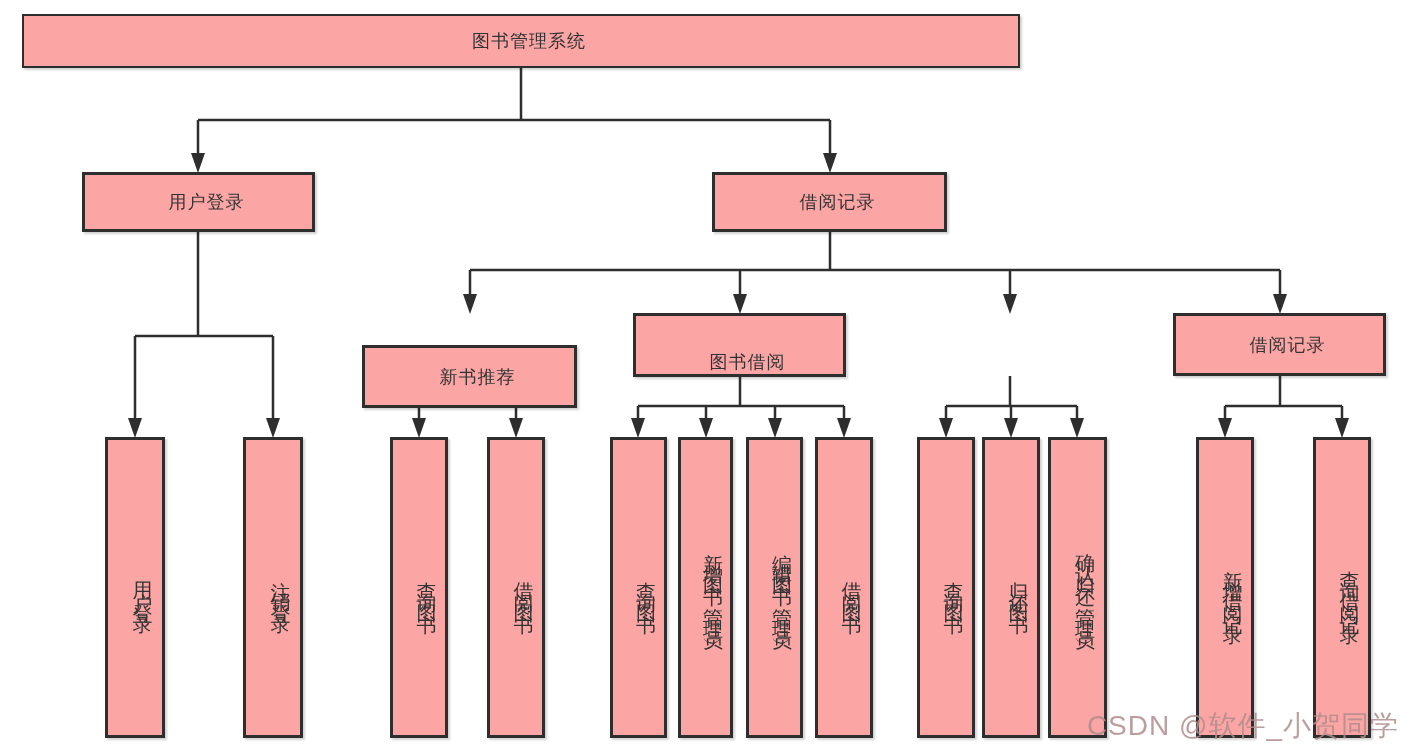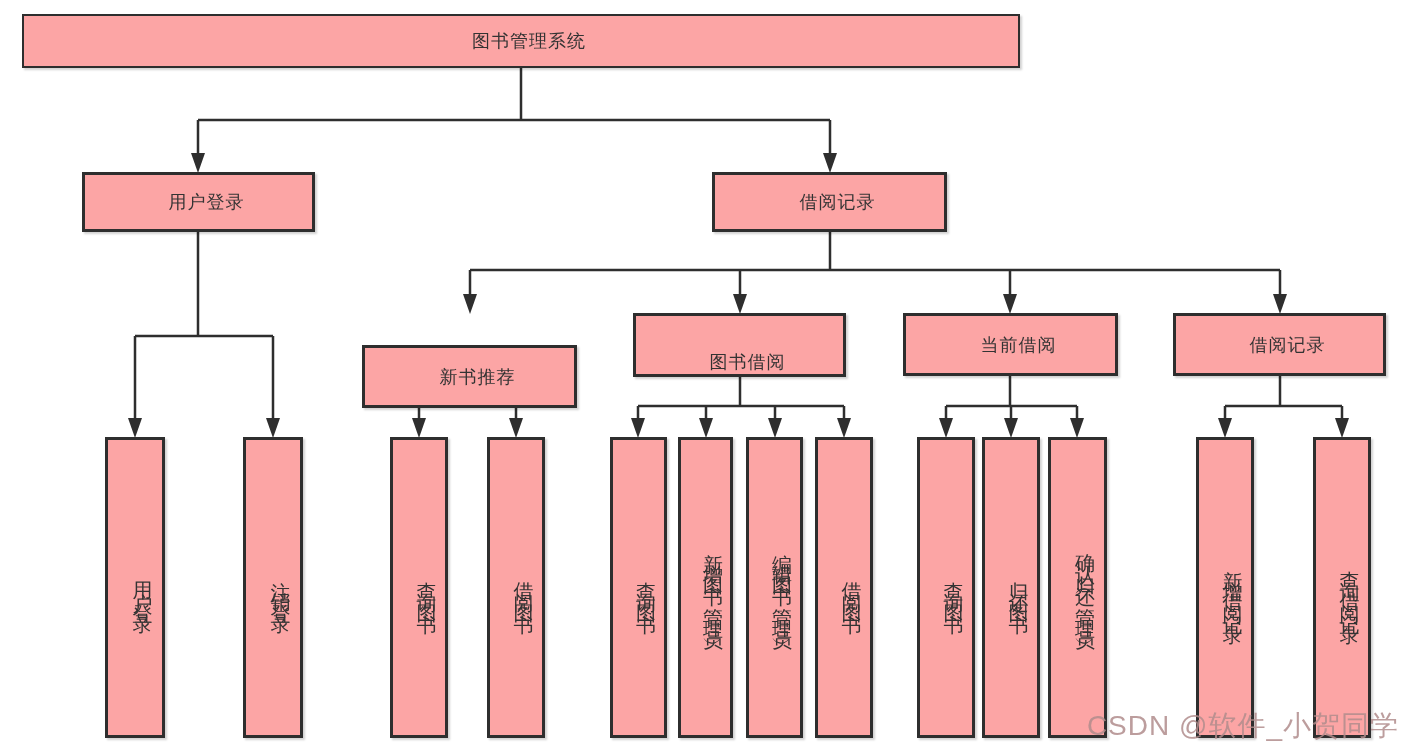--- a/index.html
+++ b/index.html
@@ -94,23 +94,20 @@
   <div class="node" style="left:712px;top:172px;width:235px;height:60px;">
     <span class="hlabel">借阅记录</span>
   </div>
 
   <div class="node" style="left:362px;top:313px;width:215px;height:63px;margin-top:32px;">
     <span class="hlabel">新书推荐</span>
   </div>
   <div class="node" style="left:633px;top:313px;width:213px;height:64px;align-items:flex-end;">
     <span class="hlabel">图书借阅</span>
   </div>
-  <div class="node" style="left:903px;top:313px;width:215px;height:63px;">
-    <span class="hlabel">当前借阅</span>
-  </div>
   <div class="node" style="left:1173px;top:313px;width:213px;height:63px;">
     <span class="hlabel">借阅记录</span>
   </div>
 
   <div class="node" style="left:105px;top:437px;width:60px;height:301px;">
     <span class="vlabel">用户登录</span>
   </div>
   <div class="node" style="left:243px;top:437px;width:60px;height:301px;">
     <span class="vlabel">注销登录</span>
   </div>

